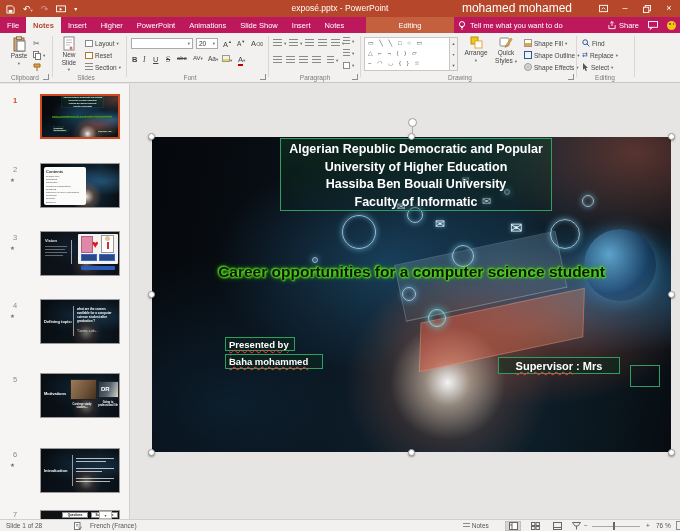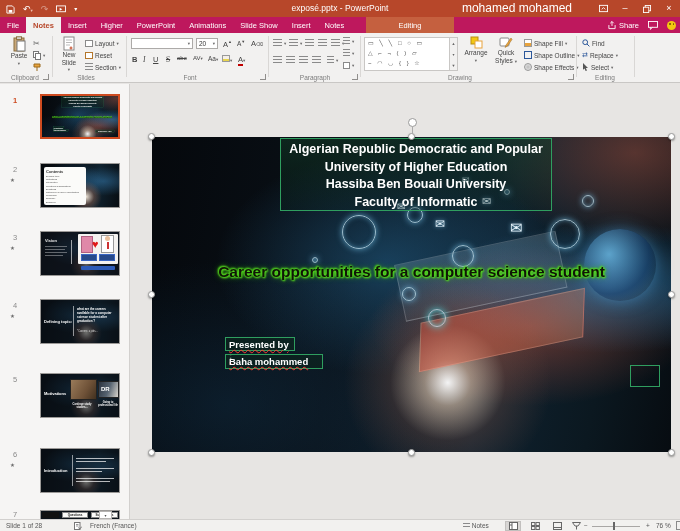--- a/index.html
+++ b/index.html
@@ -132,20 +132,27 @@
     <div class="tab">
         <span>Insert</span>
       </div>
     <div class="tab">
         <span>Notes</span>
       </div>
     <div class="fmt-seg">
       <div class="tab">
           <span>Editing</span>
         </div>
+    </div>
+    <div class="tellme">
+      <span><svg class="svico" width="8" height="9" viewBox="0 0 8 9">
+            <circle cx="4" cy="3.2" r="2.6" fill="none" stroke="#fff"></circle>
+            <path d="M3 6.5h2M3.3 8h1.4" stroke="#fff"></path>
+          </svg></span>
+      <span>Tell me what you want to do</span>
     </div>
     <div class="tab-right">
       <span style="display:flex;align-items:center;gap:3px">
         <svg class="svico" width="8" height="9" viewBox="0 0 9 10">
             <path d="M4.5 0.5v5M2.5 2.5l2-2 2 2" fill="none" stroke="#fff"></path>
             <path d="M1 4.5v4h7v-4" fill="none" stroke="#fff"></path>
           </svg>
         <span>Share</span>
       </span>
       <span><svg class="svico" width="10" height="9" viewBox="0 0 11 10">
@@ -491,20 +498,21 @@
 
         <div class="hdr-box">
           <div>Algerian Republic Democratic and Popular</div>
           <div>University of Higher Education</div>
           <div>Hassiba Ben Bouali University</div>
           <div>Faculty of Informatic</div>
         </div>
         <div class="slide-title">Career opportunities for a computer science student</div>
         <div class="gbox sp" style="left:73px;top:200px;width:70px;height:14px;font-size:9.5px;padding:1px 3px">Presented by :</div>
         <div class="gbox sp" style="left:73px;top:217px;width:98px;height:15px;font-size:9.5px;padding:1px 3px">Baha mohammed</div>
+        <div class="gbox" style="left:346px;top:220px;width:122px;height:17px;font-size:11px;text-align:center;padding-top:2px"><span class="sp">Supervisor</span><span> : Mrs</span></div>
 
         <div class="hdl" style="left:-4px;top:-4px"></div>
         <div class="hdl" style="left:256px;top:-4px"></div>
         <div class="hdl" style="right:-4px;top:-4px"></div>
         <div class="hdl" style="left:-4px;top:154px"></div>
         <div class="hdl" style="right:-4px;top:154px"></div>
         <div class="hdl" style="left:-4px;bottom:-4px"></div>
         <div class="hdl" style="left:256px;bottom:-4px"></div>
         <div class="hdl" style="right:-4px;bottom:-4px"></div>
       </div>

